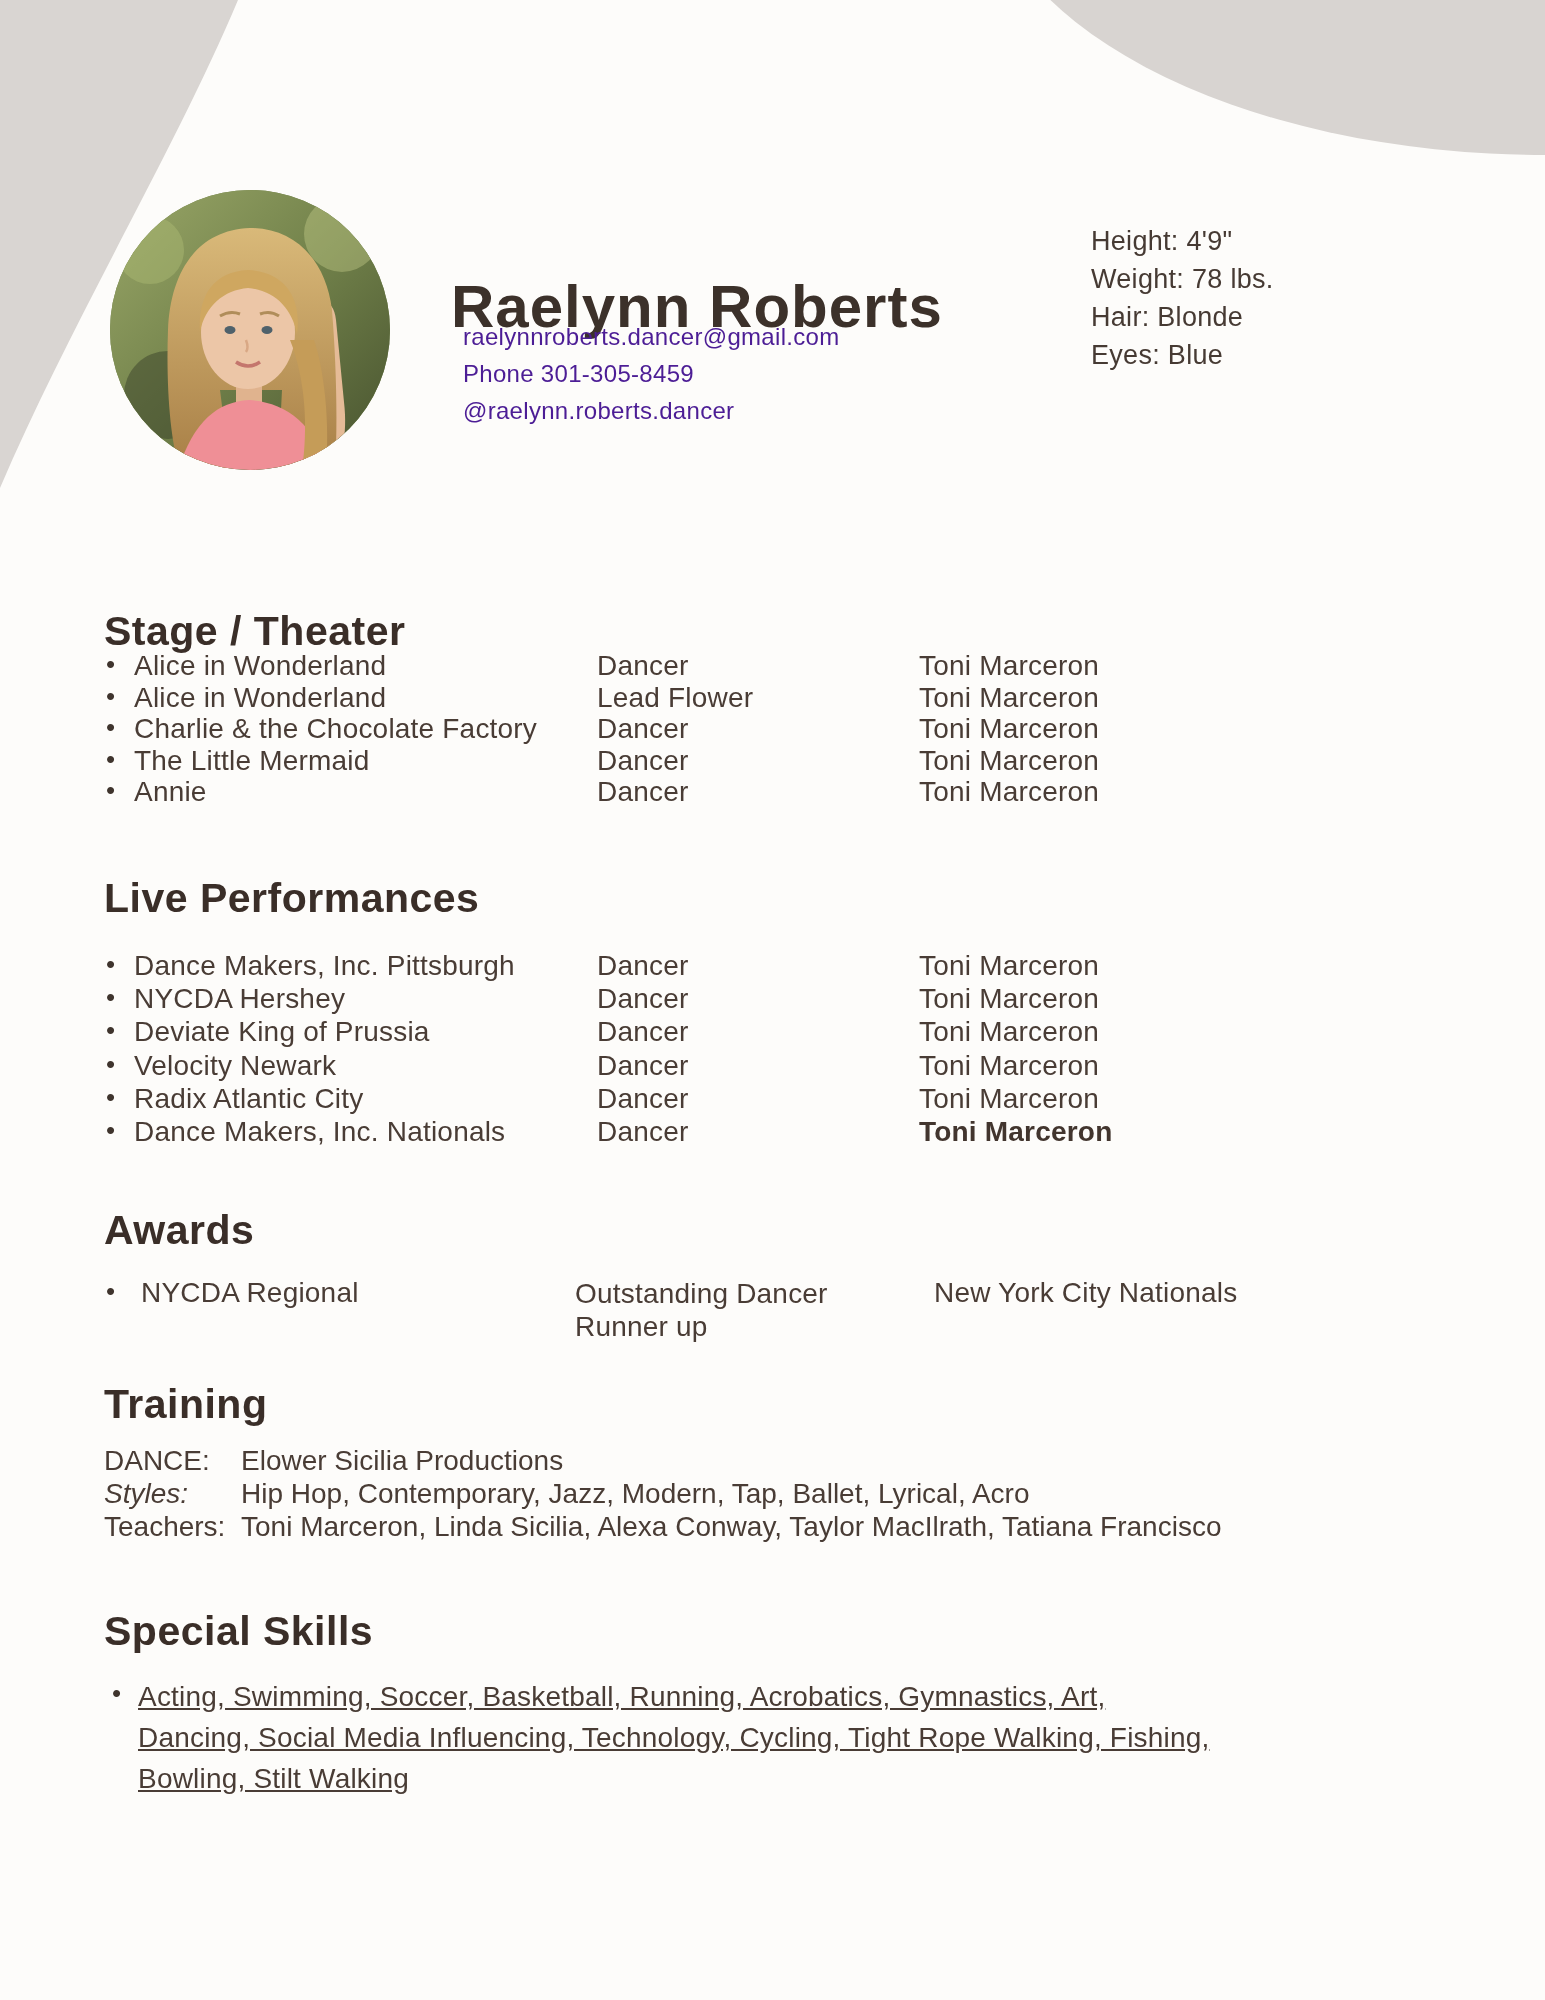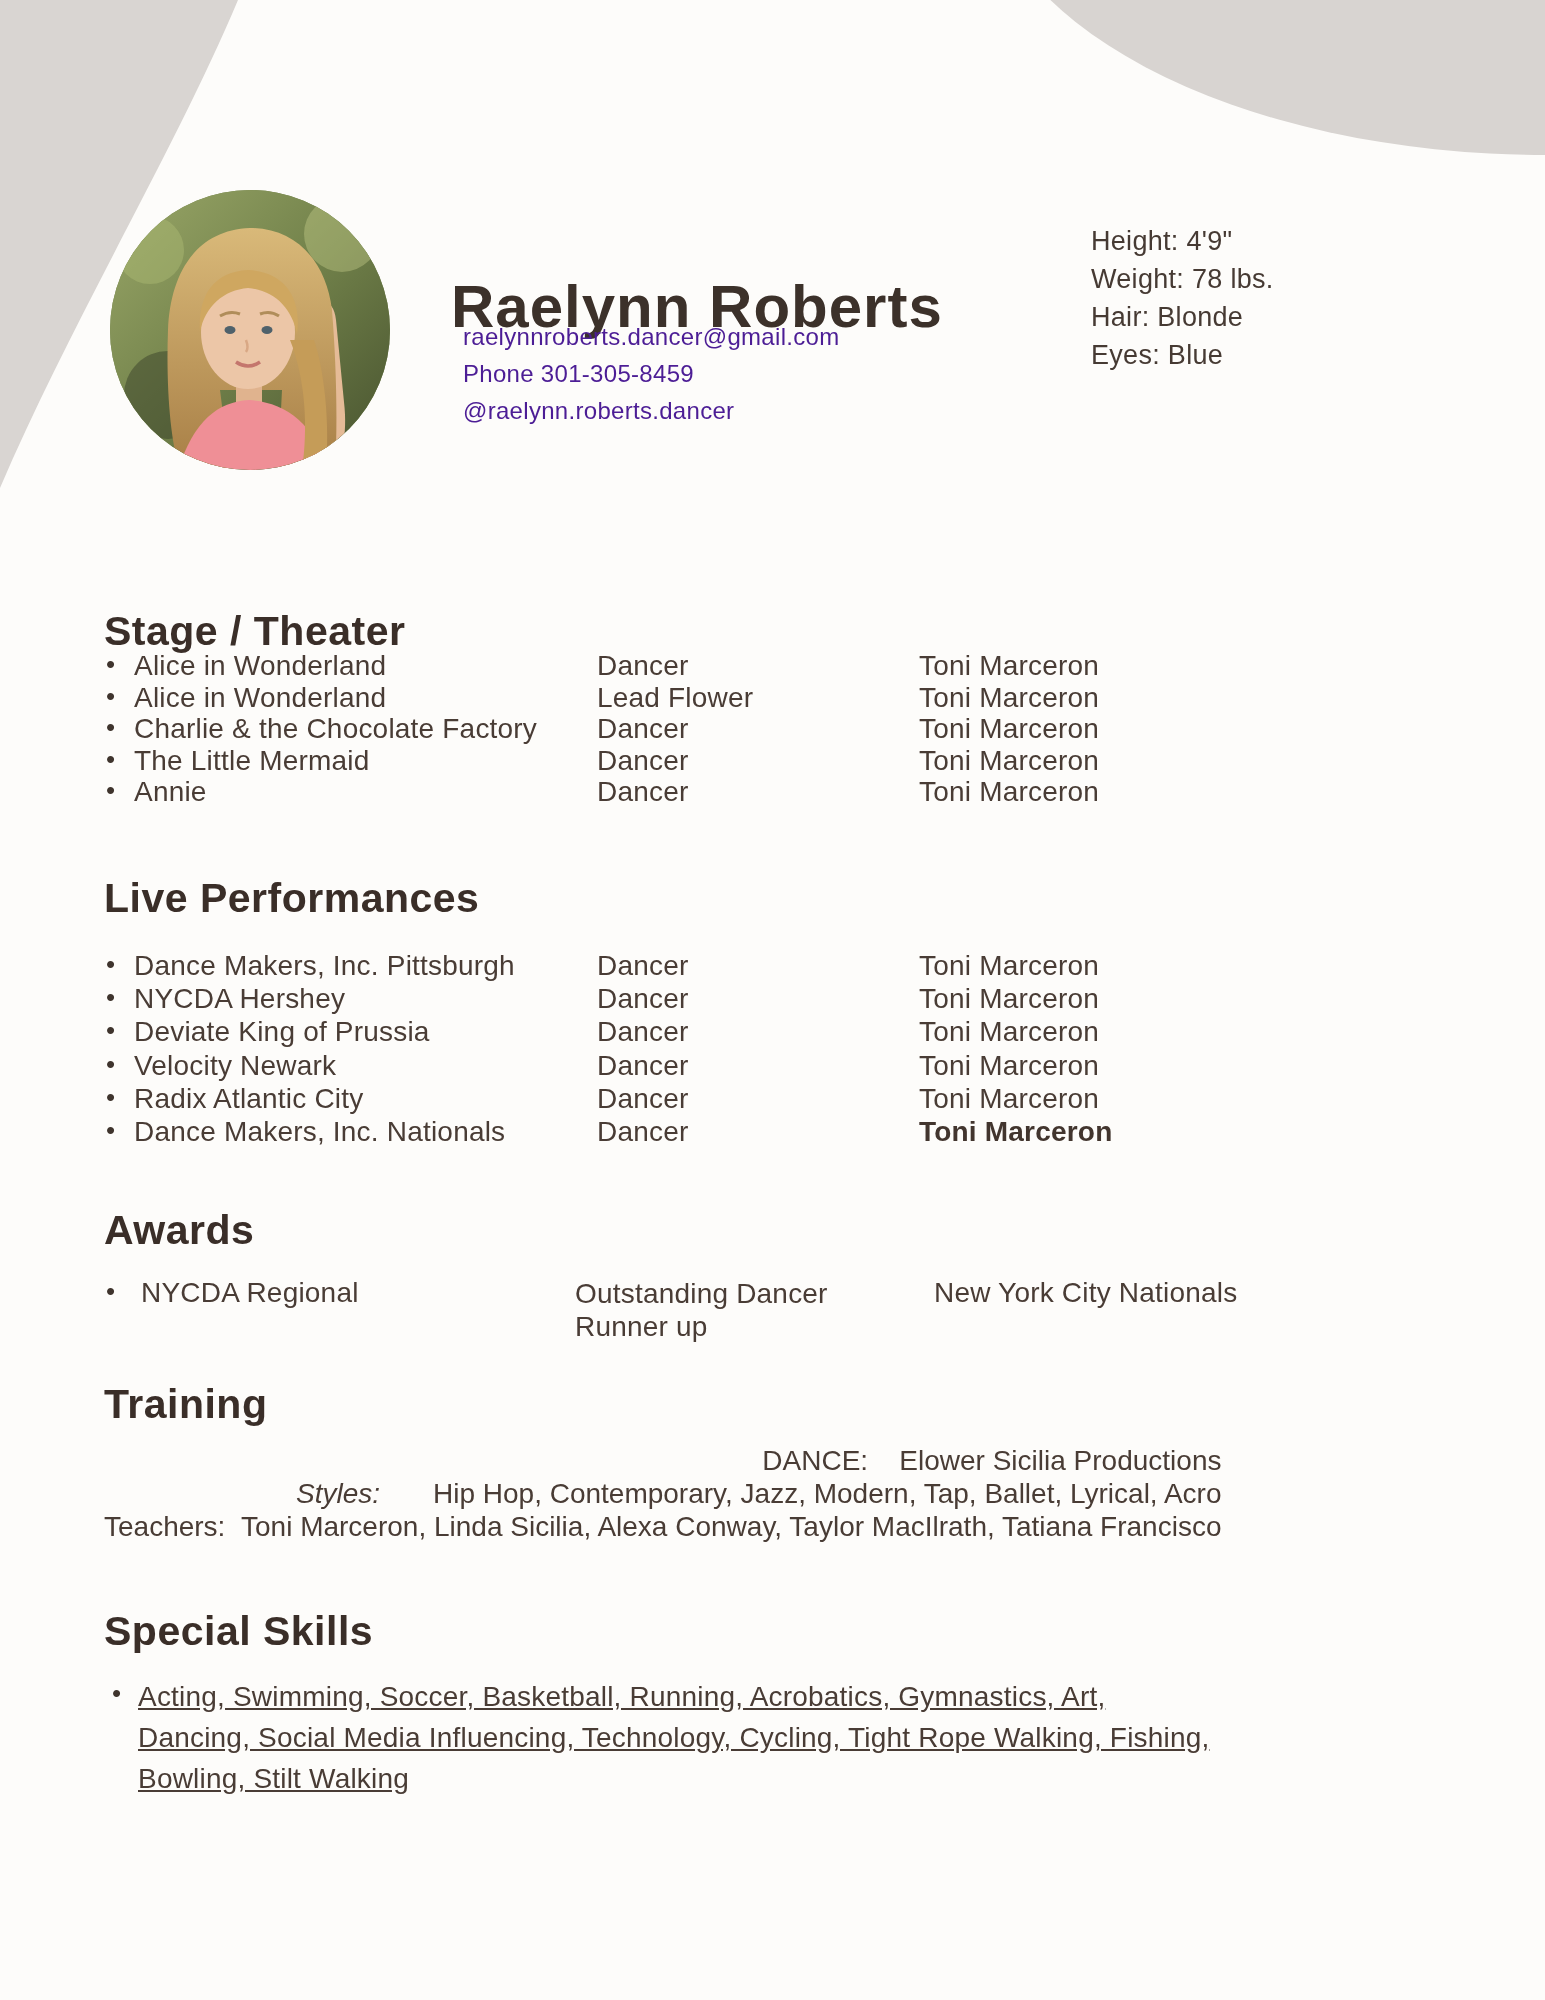--- a/index.html
+++ b/index.html
@@ -44,21 +44,21 @@
   .c1{left:30px;text-align:center;}
   .c2{left:493px;}
   .c3{left:815px;}
   .bold{font-weight:700;color:#42352e;}
   
   .aw-event{left:37px;}
   .aw-award{left:471px;width:310px;white-space:normal;line-height:33px;}
   .aw-loc{left:830px;}
   
   .training-lines{position:absolute;left:104px;top:1444px;font-size:28px;line-height:33.2px;color:#493c35;}
-  .t-line{display:flex;justify-content:flex-end;}
+  .t-line{display:flex;}
   .t-label{width:137px;flex:0 0 137px;}
   .t-label.italic{font-style:italic;}
   
   .skills-item{position:absolute;left:104px;top:1676px;width:1120px;}
   .skills-text{position:absolute;left:34px;top:0;width:1080px;font-size:28px;line-height:41px;color:#493c35;letter-spacing:0.2px;text-decoration:underline;}
 </style>
 </head>
 <body>
 
 <div class="page">

